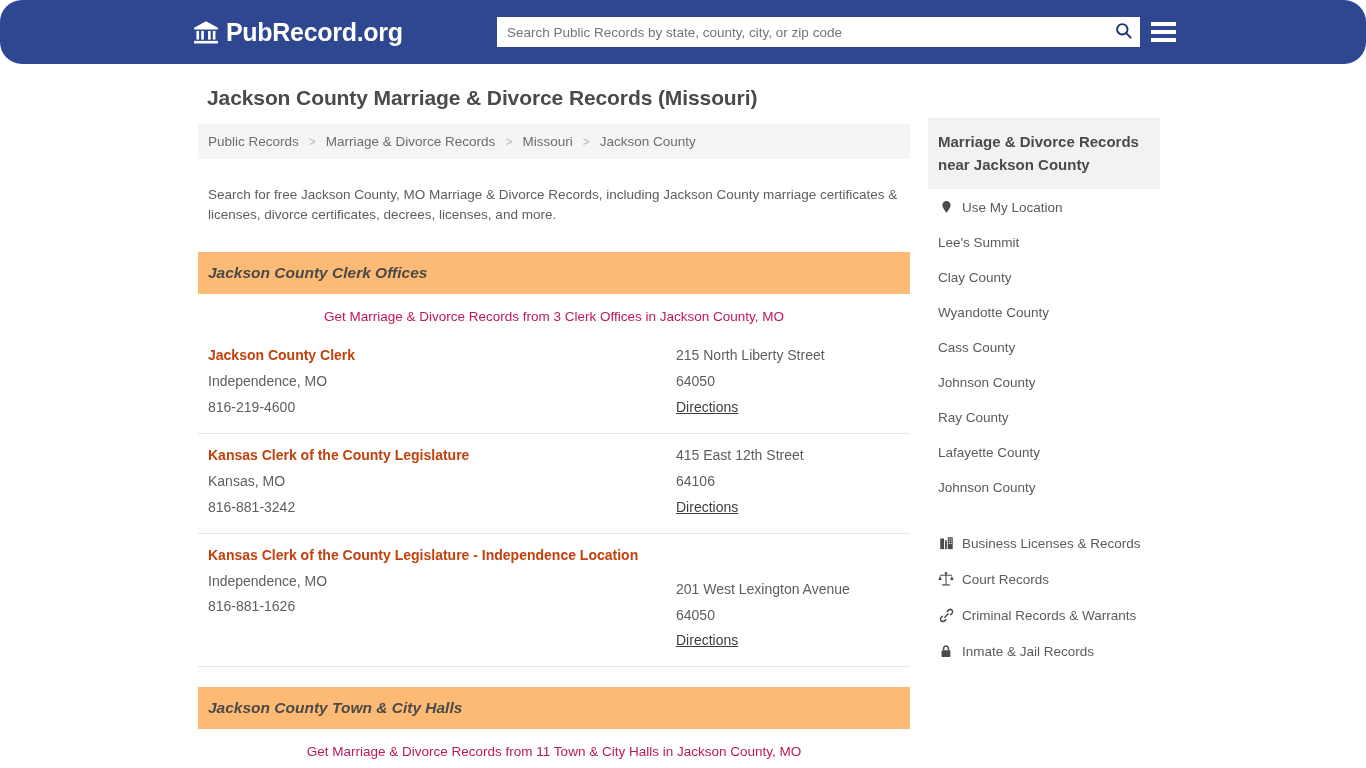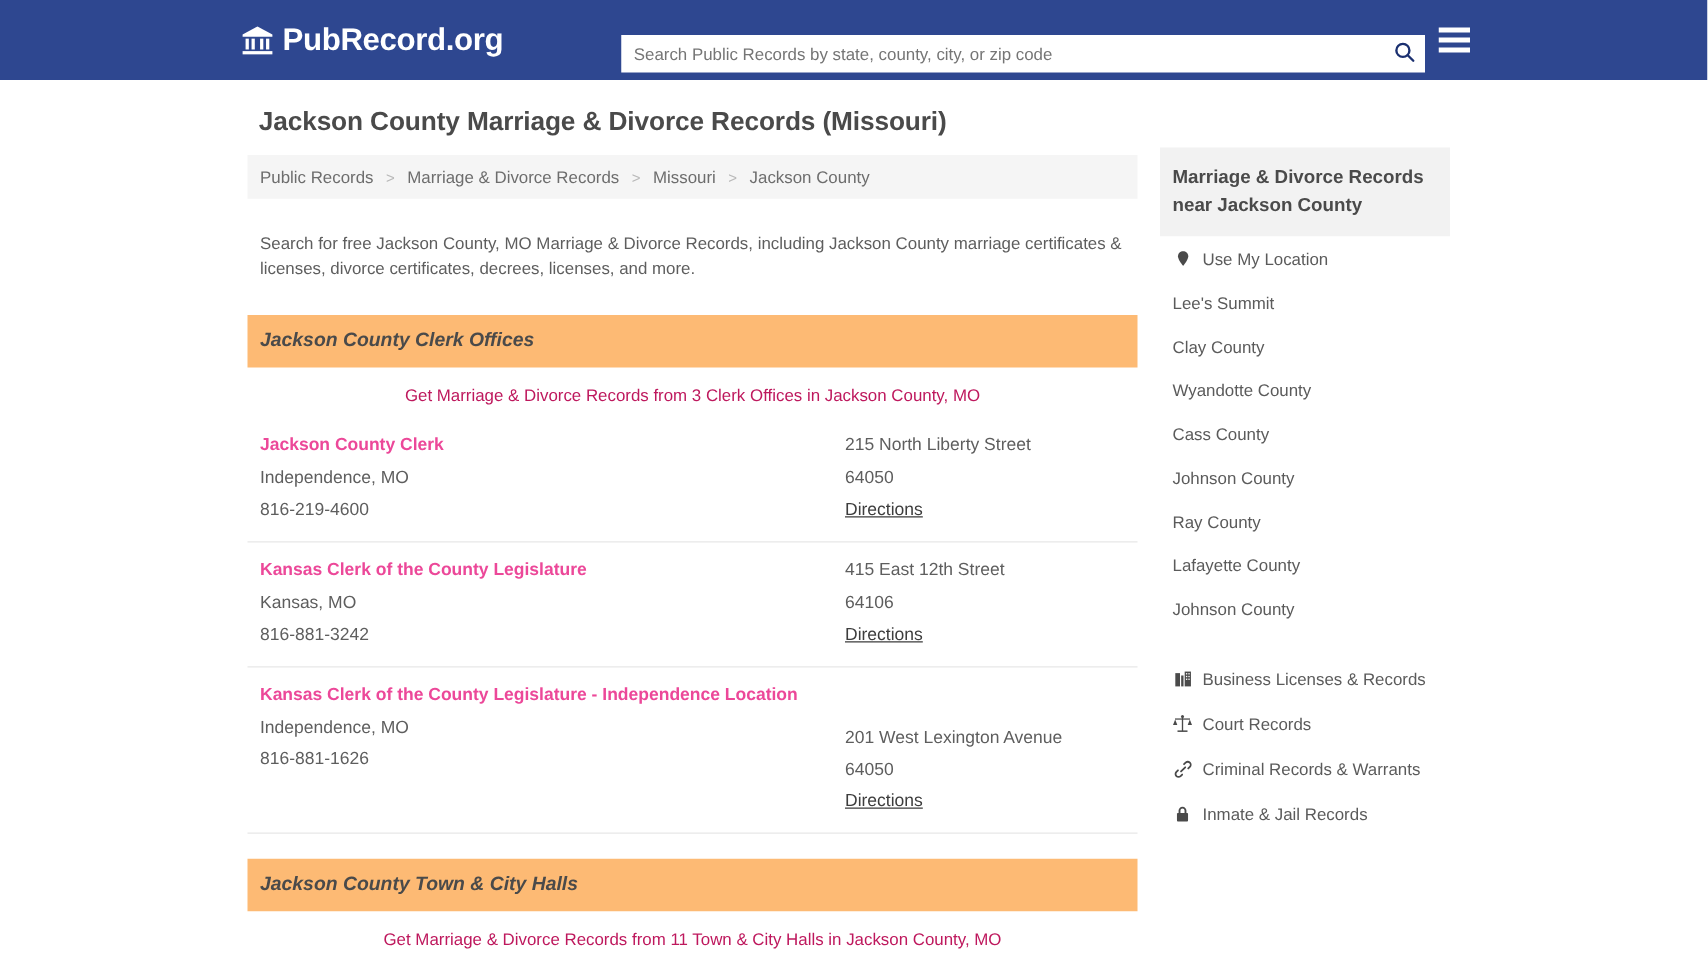--- a/index.html
+++ b/index.html
@@ -11,20 +11,21 @@
     font-family: "Liberation Sans", sans-serif;
   }
 
   
   .header {
     height: 64px;
     background: #2e4790;
     display: flex;
     align-items: center;
     position: relative;
+    border-radius: 22px;
   }
   .logo {
     position: absolute;
     left: 193px;
     display: flex;
     align-items: center;
     gap: 7px;
     text-decoration: none;
   }
   .logo-icon {
@@ -36,21 +37,21 @@
     color: #ffffff;
     font-size: 25px;
     font-weight: bold;
     letter-spacing: -0.3px;
     line-height: 1;
     white-space: nowrap;
   }
   .search-wrap {
     position: absolute;
     left: 497px;
-    top: 28px;
+    top: 17px;
     width: 643px;
     height: 30px;
     background: #ffffff;
     display: flex;
     align-items: center;
   }
   .search-input {
     border: 0;
     outline: none;
     flex: 1 1 auto;
@@ -164,21 +165,21 @@
     padding: 9px 10px 12px 10px;
     border-bottom: 1px solid #e7e7e7;
     font-size: 14px;
     line-height: 1.85;
   }
   .listing.no-border { border-bottom: none; }
   .listing .left { width: 468px; flex: 0 0 468px; }
   .listing .right { flex: 1 1 auto; }
   .org-name {
     font-weight: bold;
-    color: #ec4899;
+    color: #c2410c;
     display: block;
   }
   .org-city, .org-phone, .addr-street, .addr-zip {
     color: #5e5e5e;
     display: block;
   }
   .directions {
     color: #3d3d3d;
     text-decoration: underline;
     cursor: pointer;

